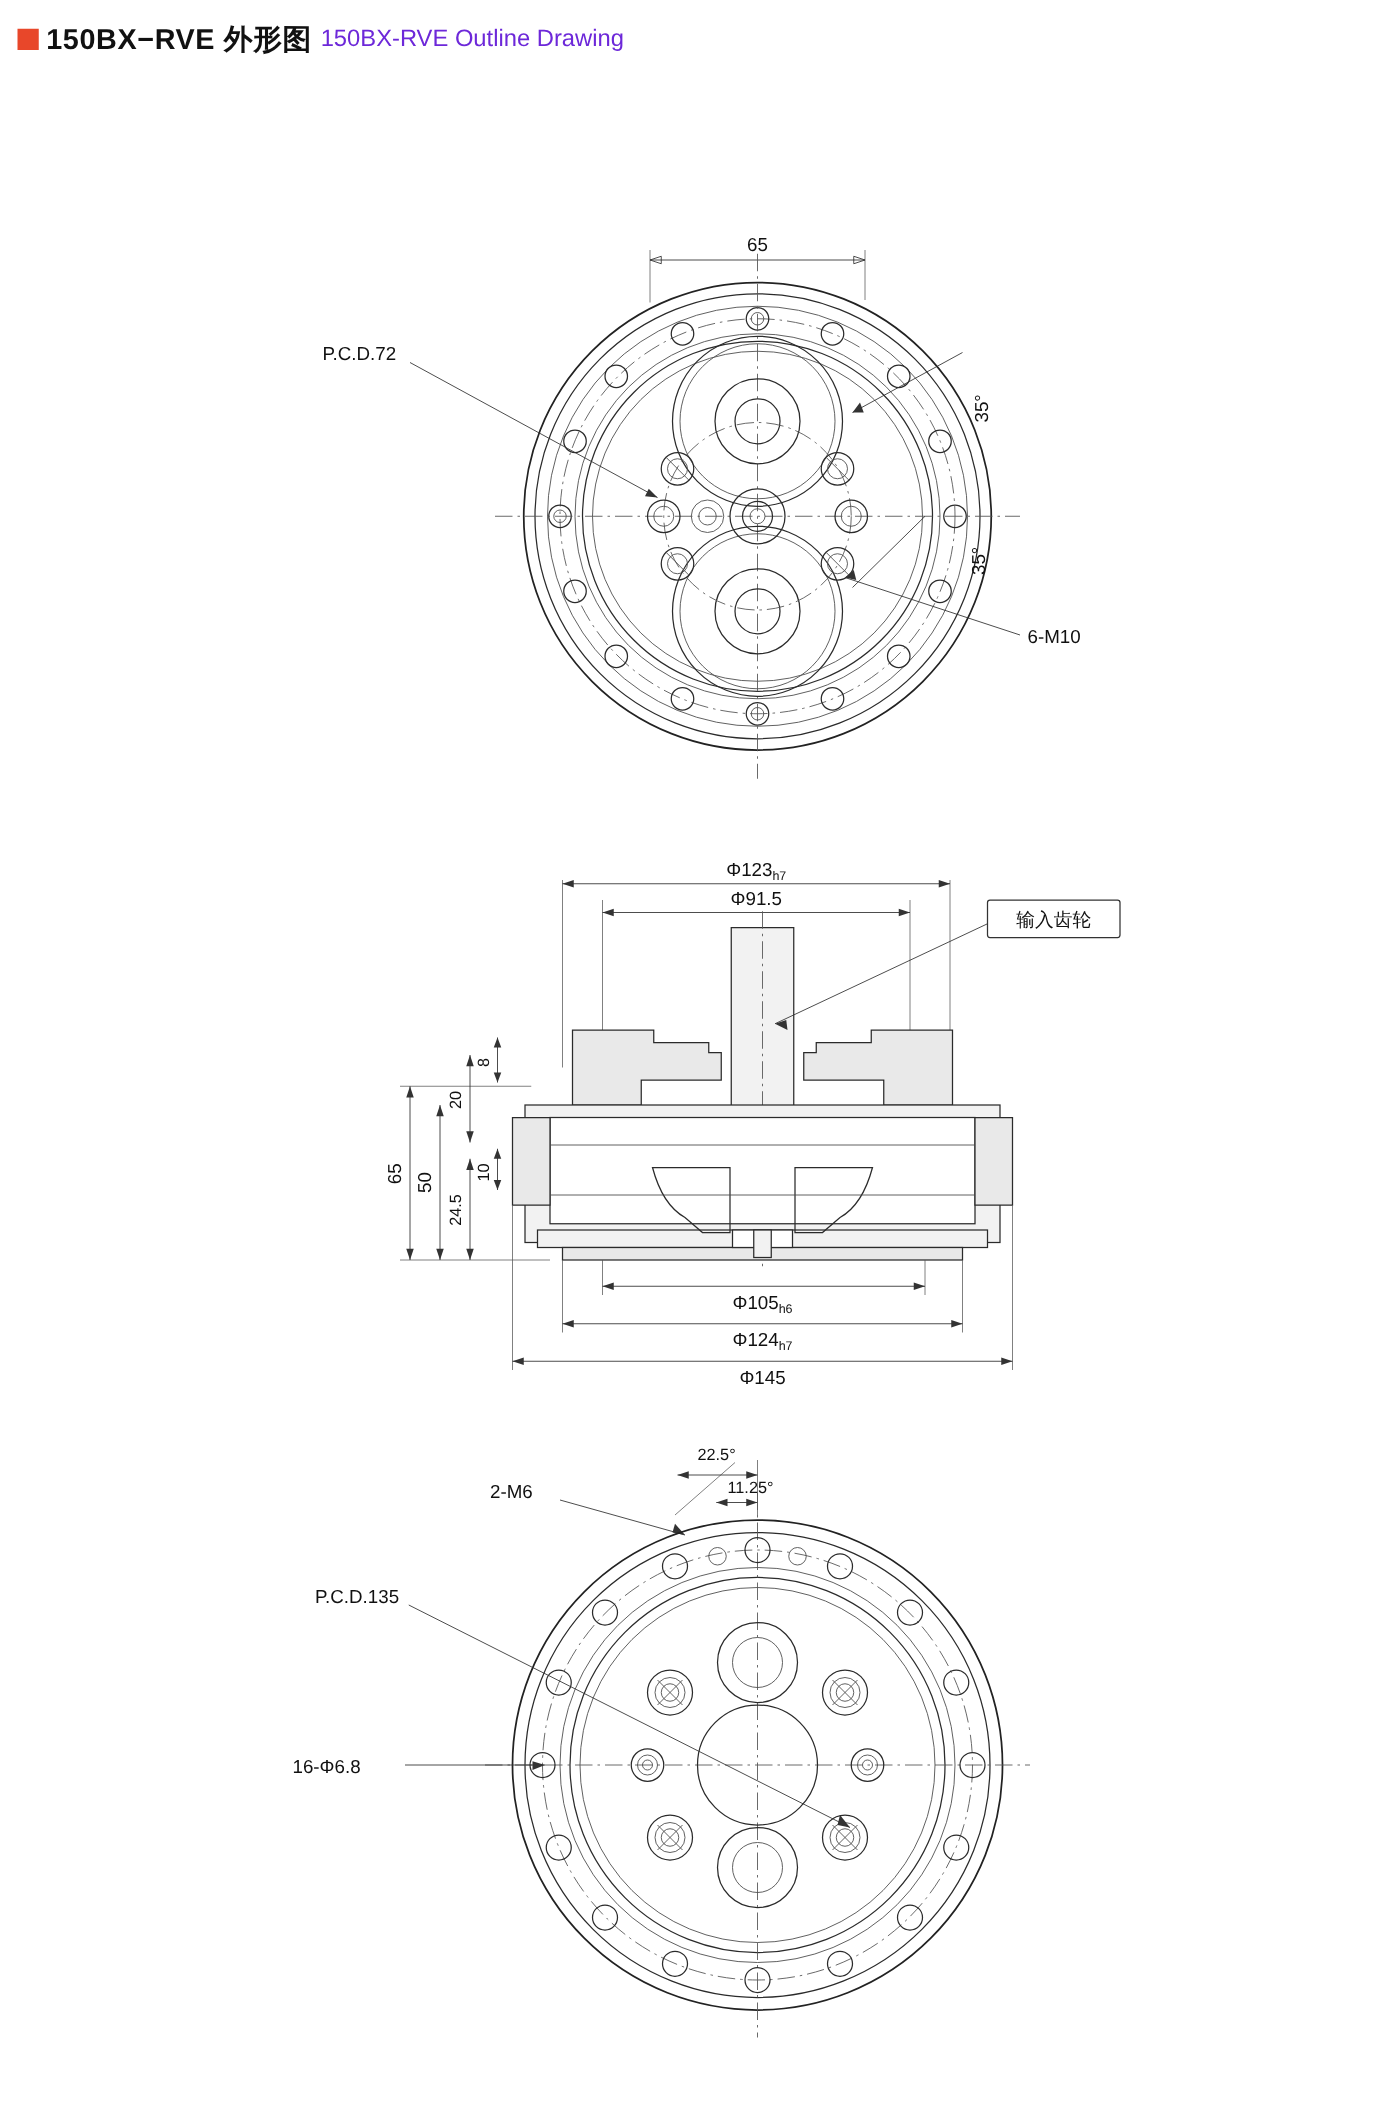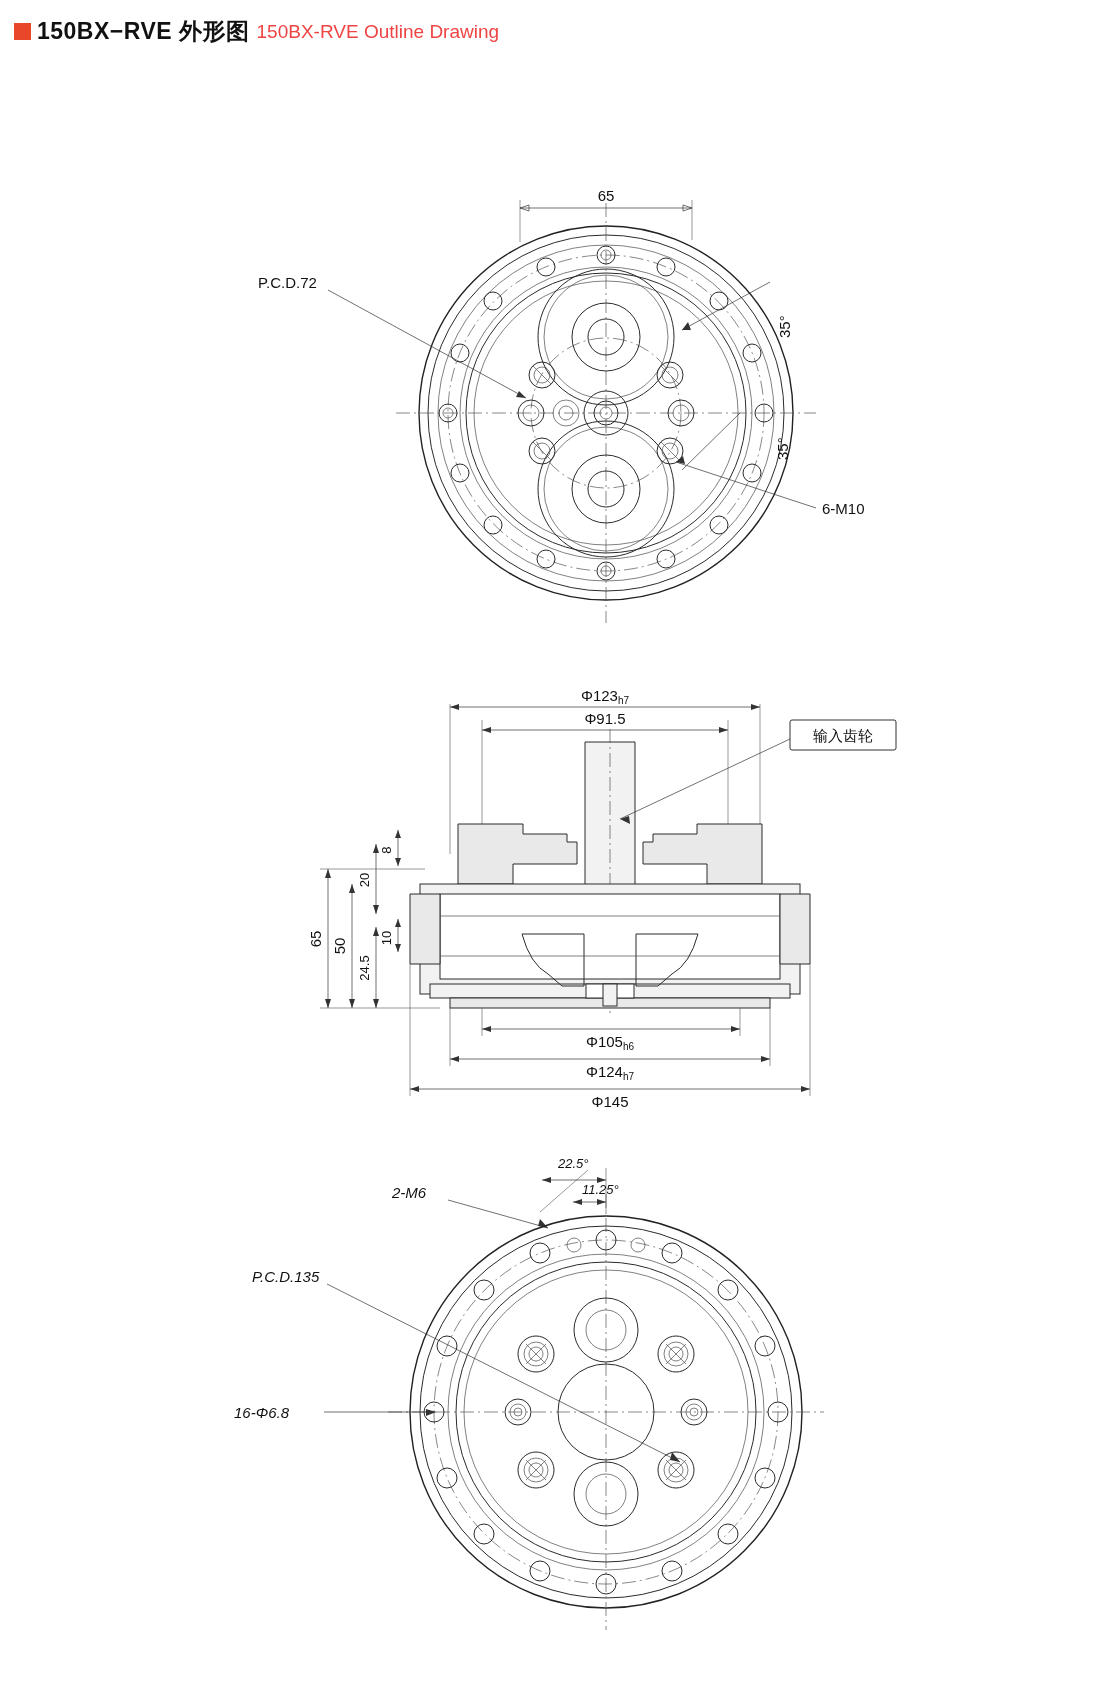--- a/index.html
+++ b/index.html
@@ -7,21 +7,21 @@
     width:1120px;height:1694px;background:#ffffff;
     font-family:"Liberation Sans", sans-serif;
     color:#1a1a1a;position:relative;overflow:hidden;
   }
   .page{position:relative;width:1004px;height:1694px;}
 
   
   .header{position:absolute;left:14px;top:16px;display:flex;align-items:center;}
   .header .sq{width:17px;height:17px;background:#e8472a;display:inline-block;margin-right:6px;}
   .header .cn{font-size:23px;font-weight:bold;letter-spacing:.5px;color:#111;}
-  .header .en{font-size:19px;font-weight:normal;color:#ef4444;margin-left:7px;}
+  .header .en{font-size:19px;font-weight:normal;color:#6d28d9;margin-left:7px;}
 
   
   .dwg{position:absolute;}
   svg{display:block;overflow:visible;}
   .ln{stroke:#2b2b2b;fill:none;stroke-width:1;}
   .ln-thin{stroke:#4a4a4a;fill:none;stroke-width:.7;}
   .ln-thick{stroke:#222;fill:none;stroke-width:1.4;}
   .center{stroke:#555;fill:none;stroke-width:.7;stroke-dasharray:14 4 2 4;}
   .dim{stroke:#333;fill:none;stroke-width:.7;}
   .ext{stroke:#555;fill:none;stroke-width:.6;}
@@ -240,21 +240,21 @@
 
       <line class="ext" x1="120" y1="280" x2="120" y2="412"></line>
       <line class="ext" x1="520" y1="280" x2="520" y2="412"></line>
       <line class="dim" x1="120" y1="405" x2="520" y2="405"></line>
       <path d="M120,405 l9,-3 v6 z" fill="#333"></path>
         <path d="M520,405 l-9,-3 v6 z" fill="#333"></path>
       <text class="t" x="320" y="423" text-anchor="middle">Φ145</text>
     </svg>
   </div>
 
-  <div class="dwg" style="left:330px;top:1150px;font-style:italic;">
+  <div class="dwg" style="left:330px;top:1150px;">
     <svg width="560" height="520" viewBox="0 0 560 520">
 
       <line class="ext" x1="210" y1="62" x2="258" y2="20"></line>
       <line class="ext" x1="276" y1="62" x2="276" y2="18"></line>
       <line class="dim" x1="212" y1="30" x2="276" y2="30"></line>
       <path d="M212,30 l9,-3 v6 z" fill="#333"></path>
         <path d="M276,30 l-9,-3 v6 z" fill="#333"></path>
       <text class="ts" x="228" y="18">22.5°</text>
 
       <line class="dim" x1="243" y1="52" x2="276" y2="52"></line>

